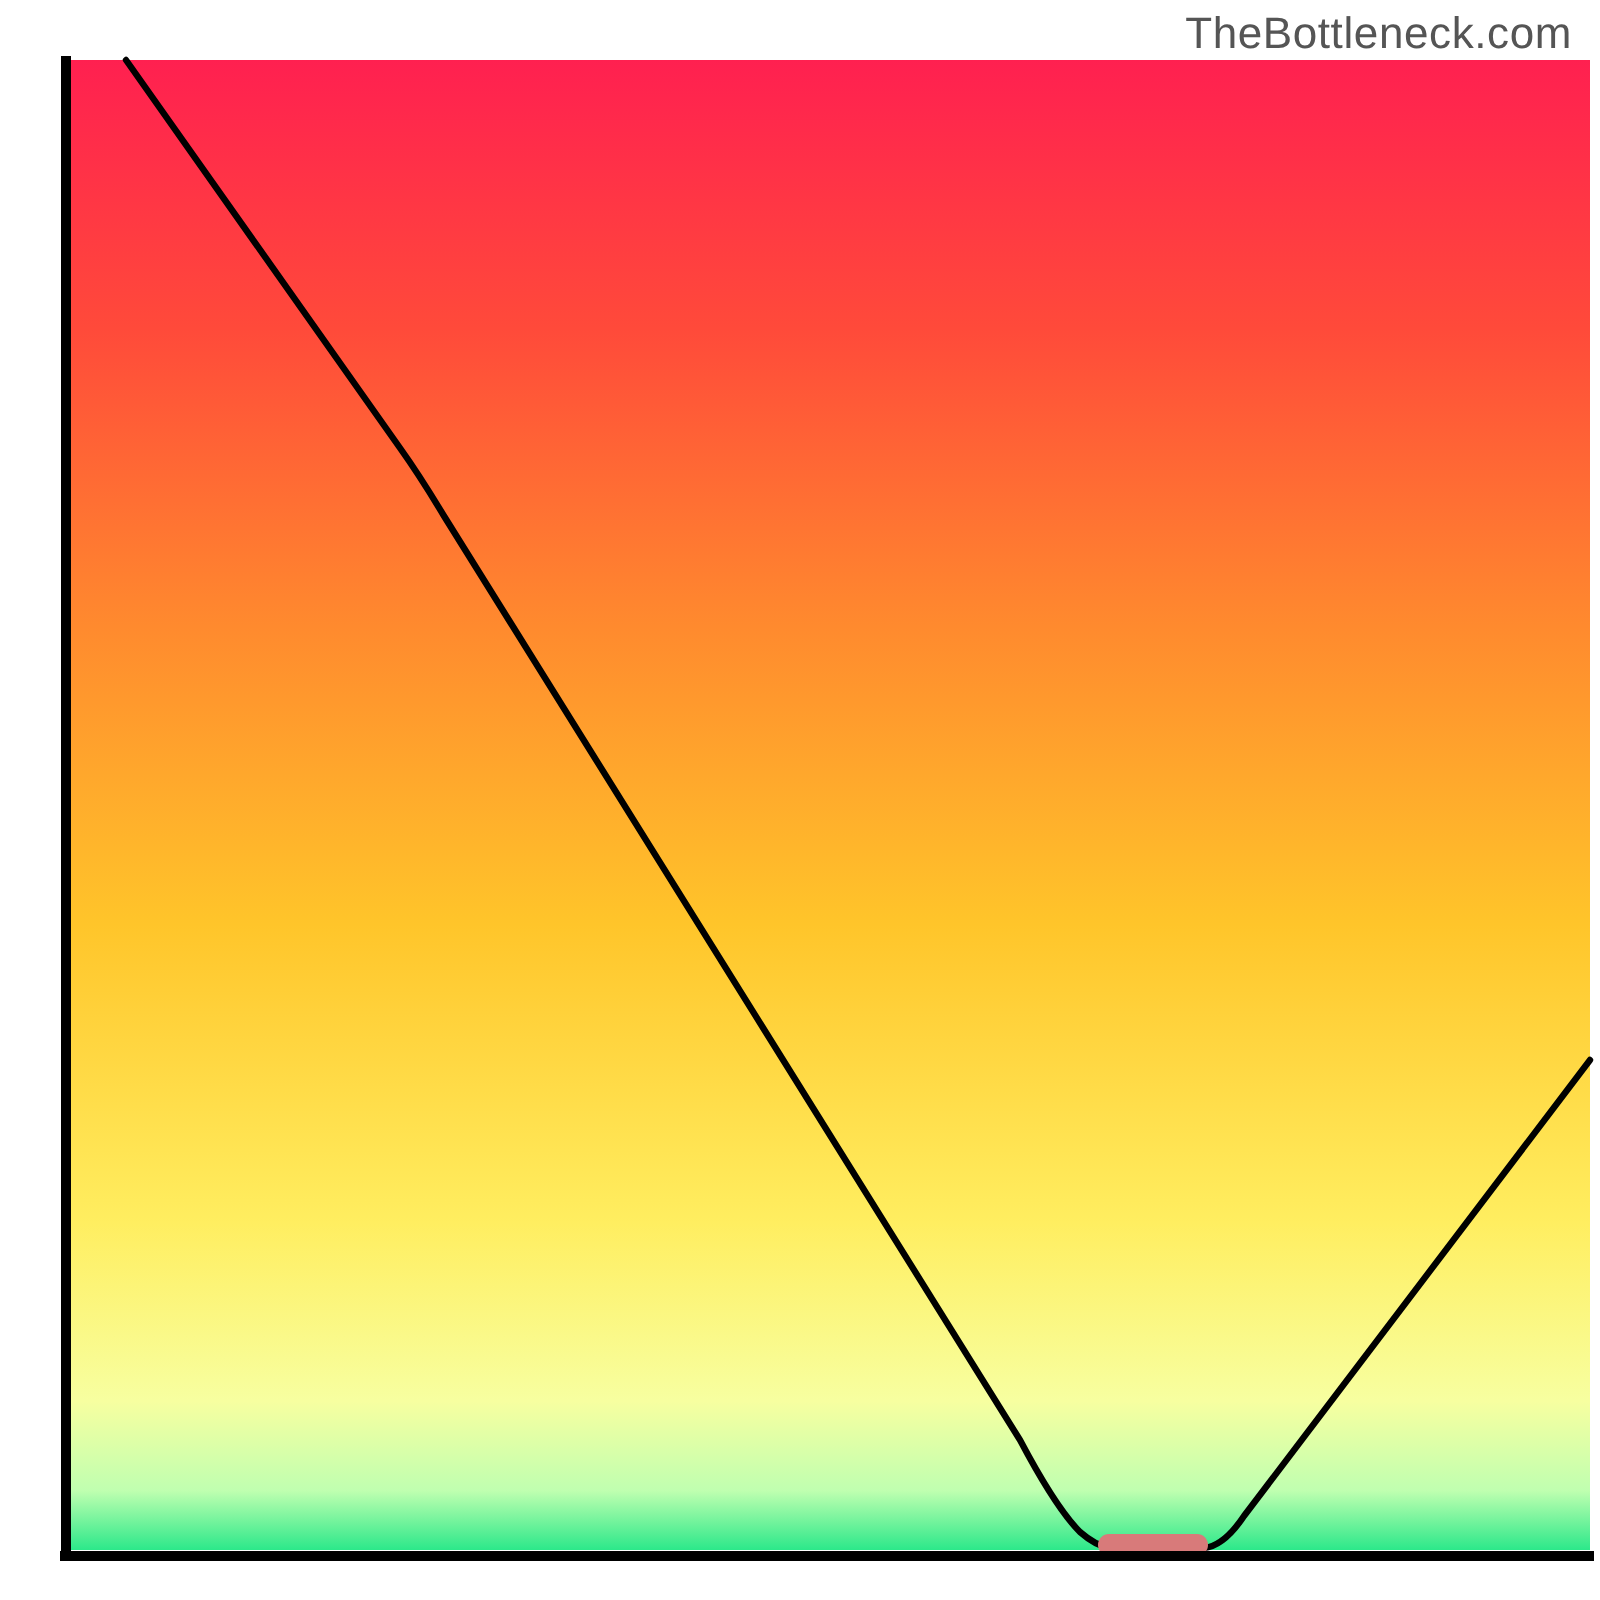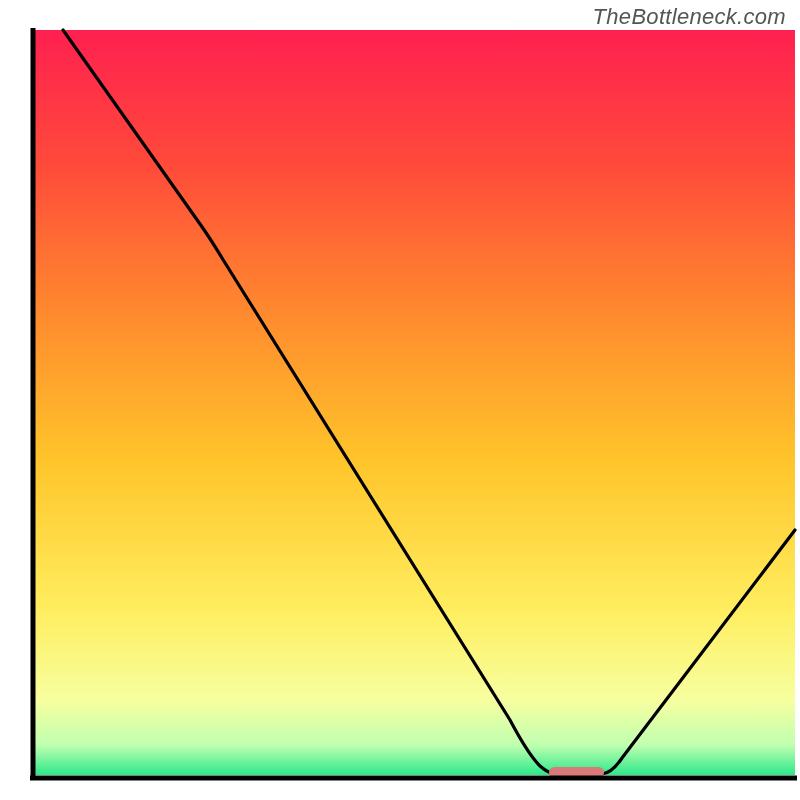--- a/index.html
+++ b/index.html
@@ -8,21 +8,20 @@
     width: 800px;
     height: 800px;
     overflow: hidden;
     font-family: Arial, sans-serif;
     background: #ffffff;
   }
   .chart-container {
     position: relative;
     width: 800px;
     height: 772px;
-    font-style: italic;
   }
   .watermark {
     position: absolute;
     top: 4px;
     right: 14px;
     font-size: 22px;
     font-weight: 500;
     color: #555;
     z-index: 10;
     letter-spacing: 0.3px;

